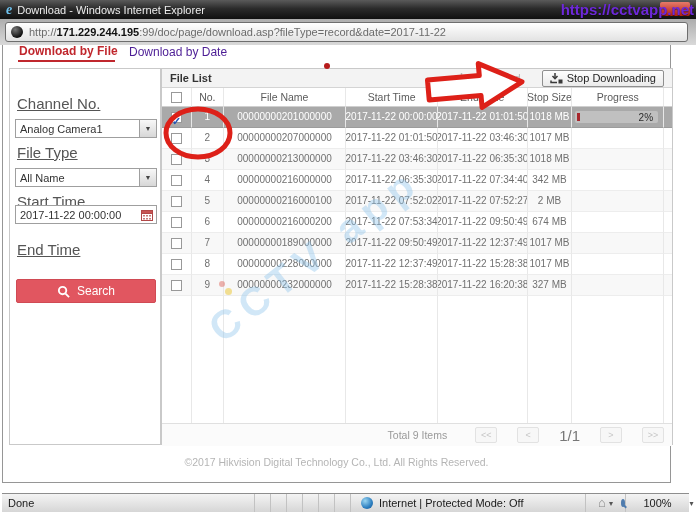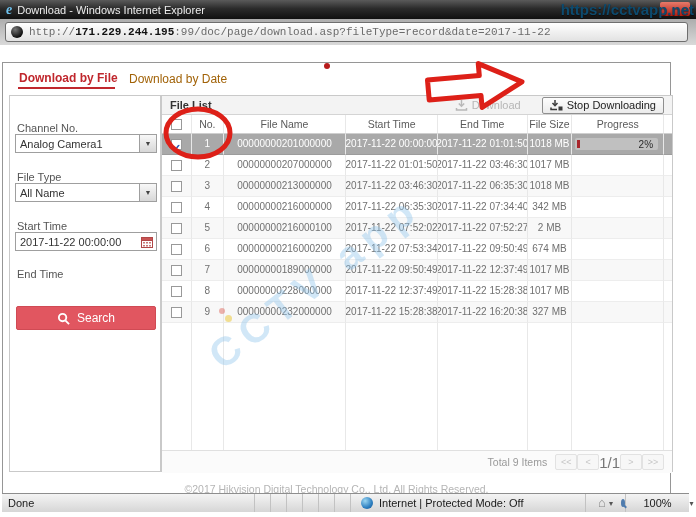--- a/index.html
+++ b/index.html
@@ -5,47 +5,47 @@
   * { margin:0; padding:0; box-sizing:border-box; }
   body { background:#555; font-family:"Liberation Sans", sans-serif; }
   .window { position:relative; width:696px; height:517px; background:#fff; overflow:hidden; }
 
   
   .titlebar { position:absolute; left:0; top:0; width:696px; height:19px;
     background:linear-gradient(#5a5a5a, #2b2b2b 45%, #101010); display:flex; align-items:center; z-index:5; }
   .ie-icon { display:inline-block; margin:0 5px 0 6px; color:#6ec2ee; font:italic bold 14px/14px "Liberation Serif", serif; }
   .win-title { color:#ececec; font-size:11px; }
   .close-btn { position:absolute; right:6px; top:2px; width:30px; height:14px; background:linear-gradient(#e67a6a,#b21d12); border-radius:2px; z-index:6; }
-  .top-watermark { position:absolute; right:2px; top:1px; z-index:7; color:#0c4a6e; font-size:15px; font-weight:bold; text-shadow:0 1px 1px rgba(0,0,0,.5); }
+  .top-watermark { position:absolute; right:2px; top:1px; z-index:7; color:#6d28d9; font-size:15px; font-weight:bold; text-shadow:0 1px 1px rgba(0,0,0,.5); }
 
   .addressbar { position:absolute; left:0; top:19px; width:696px; height:26px;
     background:linear-gradient(#adadad,#d9d9d9); z-index:4; }
   .urlbox { position:absolute; left:5px; top:3px; width:683px; height:20px; background:linear-gradient(#ffffff,#e2e2e2);
     border:1px solid #6e6e6e; border-radius:3px; display:flex; align-items:center; padding-left:5px; }
   .addr-globe { width:12px; height:12px; border-radius:50%; background:radial-gradient(circle at 35% 30%, #777, #111 70%); margin-right:6px; flex:none; }
-  .url { font-size:11px; color:#6b6b6b; white-space:nowrap; overflow:hidden;font-family:Liberation Mono, monospace; }
+  .url { font-size:11px; color:#6b6b6b; white-space:nowrap; overflow:hidden; }
   .url b { color:#111; }
 
   
-  .page { position:absolute; left:2px; top:62px; width:669px; height:448px; background:#fff; border:1px solid #969696; z-index:1; }
+  .page { position:absolute; left:2px; top:35px; width:669px; height:448px; background:#fff; border:1px solid #969696; z-index:1; }
 
   .tab { position:absolute; font-size:12px; cursor:default; }
   .tab.active { left:16px; top:8px; color:#c0272d; font-weight:bold; }
   .tab-underline { position:absolute; left:15px; top:24px; width:97px; height:2px; background:#c0272d; }
-  .tab.inactive { left:126px; top:9px; color:#a16207; }
+  .tab.inactive { left:126px; top:9px; color:#4c1d95; }
 
   .panel { position:absolute; border:1px solid #c9c9c9; background:#fff; }
   .panel-header { height:19px; background:#f3f3f3; border-bottom:1px solid #d4d4d4; display:flex; align-items:center;
     font-size:11px; font-weight:bold; color:#333; padding:0 8px; }
 
   
   .search-panel { left:6px; top:32px; width:152px; height:377px; }
-  .fld-label { position:absolute; left:7px; font-size:11px; color:#555; }
+  .fld-label { position:absolute; left:7px; font-size:15px; color:#555;text-decoration:underline; }
   .select { position:absolute; left:5px; width:142px; height:19px; border:1px solid #9f9f9f; background:#fff;
-    display:flex; align-items:center; font-size:11px; color:#333; }
+    display:flex; align-items:center; font-size:11px; color:#333;margin-top:12px; }
   .select .sel-text { flex:1; padding-left:4px; overflow:hidden; white-space:nowrap; }
   .sel-arrow { width:17px; height:100%; border-left:1px solid #9f9f9f; background:linear-gradient(#f8f8f8,#d7d7d7);
     display:flex; align-items:center; justify-content:center; font-size:7px; color:#444; flex:none; }
   .dateinput { position:absolute; left:5px; width:142px; height:19px; border:1px solid #9f9f9f; background:#fff;
     display:flex; align-items:center; font-size:11px; color:#333; }
   .dateinput .date-text { flex:1; padding-left:4px; white-space:nowrap; }
   .cal-btn { width:18px; height:100%; display:flex; align-items:center; justify-content:center; flex:none; }
   .search-btn { position:absolute; left:6px; top:210px; width:140px; height:24px; background:#e15660; border:1px solid #d04a54;
     border-radius:2px; color:#fff; font-size:12px; display:flex; align-items:center; justify-content:center; gap:7px; }
 
@@ -73,21 +73,21 @@
   .emptygrid .c { height:100%; border-bottom:none; }
 
   .cb { width:11px; height:11px; border:1px solid #999; background:#fff; display:inline-block; position:relative; }
   .cb.checked::after { content:"\2713"; position:absolute; left:0; top:-2px; font-size:11px; font-weight:bold; color:#2456b4; }
 
   .ptrack { position:absolute; left:3px; right:5px; top:4px; bottom:4px; background:#c0c0c0; border-radius:2px; }
   .pfill { position:absolute; left:2px; top:2px; bottom:2px; width:3px; background:#a8262c; }
   .plabel { position:absolute; right:5px; top:0; bottom:0; font-style:normal; font-size:10px; color:#2b2b2b; line-height:13px; }
 
   .pagebar { position:absolute; left:0; top:354px; width:100%; height:23px; background:#fbfbfb; border-top:1px solid #e0e0e0;
-    display:flex; align-items:center; justify-content:flex-end; padding-right:8px; gap:0; }
+    display:flex; align-items:center; justify-content:flex-end; padding-right:8px; gap:20px; }
   .total-label { font-size:10.5px; color:#9a9a9a; margin-right:8px; }
   .pg-btn { width:22px; height:16px; font-size:9px; line-height:13px; color:#c6c6c6; background:#f7f7f7; border:1px solid #e2e2e2; border-radius:2px; text-align:center; }
   .pg-ind { font-size:15px; color:#777; margin:0 0; }
 
   .copyright { position:absolute; left:0; top:420px; width:100%; text-align:center; font-size:10.5px; color:#b5b5b5; }
 
   .diag-watermark { position:absolute; left:225px; top:270px; transform:rotate(-38deg); transform-origin:left bottom;
     font-size:40px; font-weight:bold; letter-spacing:8px; color:rgba(140,195,235,0.40); pointer-events:none; white-space:nowrap; }
   .wm-dot1 { position:absolute; left:222px; top:252px; width:7px; height:7px; border-radius:50%; background:rgba(235,200,60,.55); }
   .wm-dot2 { position:absolute; left:216px; top:245px; width:6px; height:6px; border-radius:50%; background:rgba(220,90,80,.45); }
@@ -200,21 +200,21 @@
       </div>
 
       <div class="thead">
         <div class="c c0">
             <span class="cb"></span>
           </div>
         <div class="c c1">No.</div>
         <div class="c c2">File Name</div>
         <div class="c c3">Start Time</div>
         <div class="c c4">End Time</div>
-        <div class="c c5">File Size</div>
+        <div class="c c5">Stop Size</div>
         <div class="c c6">Progress</div>
         <div class="c c7"></div>
       </div>
 
       <div class="tbody">
 
       <div class="trow sel">
             <div class="c c0">
               <span class="cb checked"></span>
             </div>

